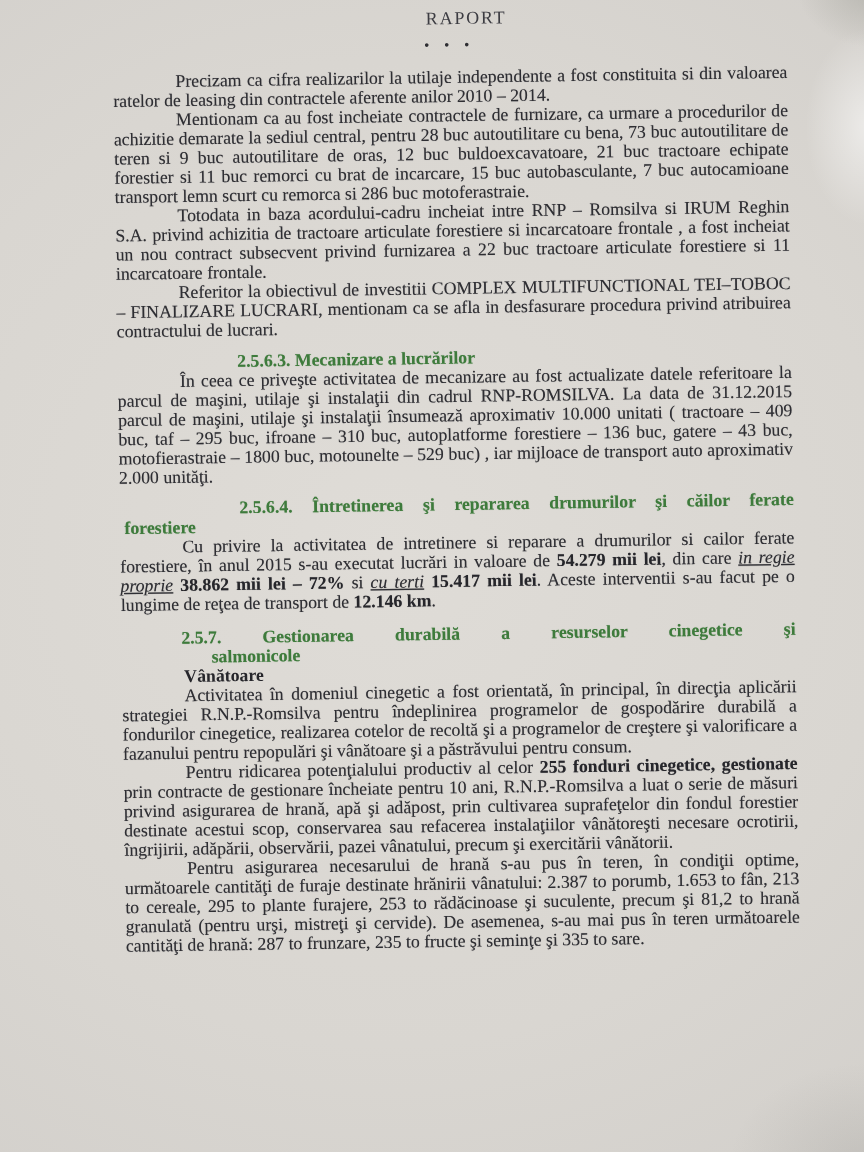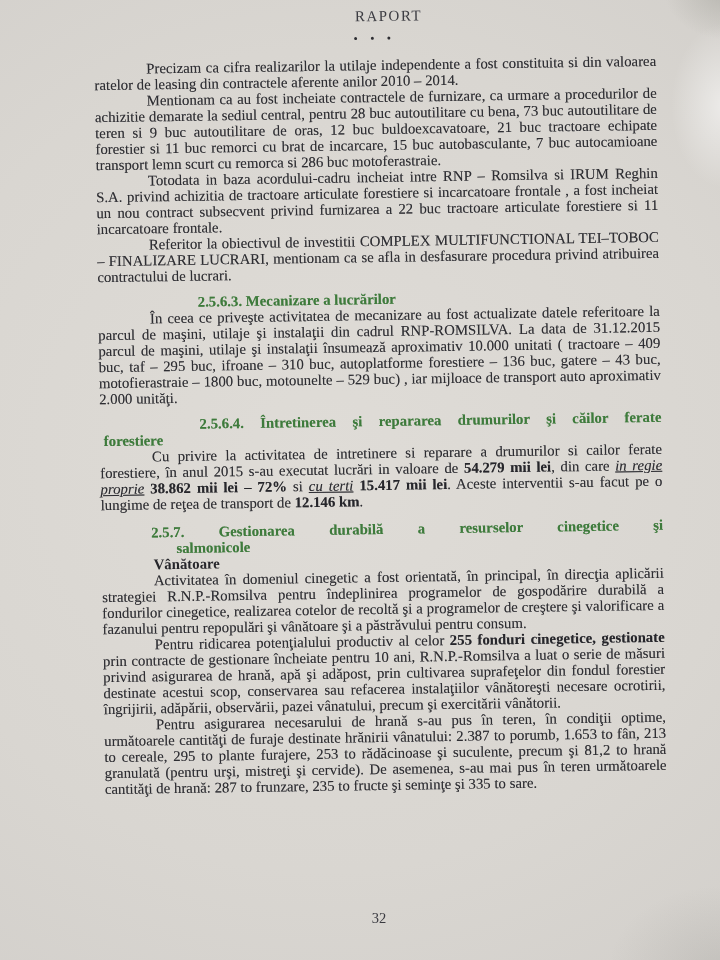--- a/index.html
+++ b/index.html
@@ -92,14 +92,13 @@
 
       <p class="para">Activitatea în domeniul cinegetic a fost orientată, în principal, în direcţia aplicării strategiei R.N.P.-Romsilva pentru îndeplinirea programelor de gospodărire durabilă a fondurilor cinegetice, realizarea cotelor de recoltă şi a programelor de creştere şi valorificare a fazanului pentru repopulări şi vânătoare şi a păstrăvului pentru consum.</p>
 
       <p class="para"><span class="run-n">Pentru ridicarea potenţialului productiv al celor </span><span class="run-b">255 fonduri cinegetice, gestionate</span><span class="run-n"> prin contracte de gestionare încheiate pentru 10 ani, R.N.P.-Romsilva a luat o serie de măsuri privind asigurarea de hrană, apă şi adăpost, prin cultivarea suprafeţelor din fondul forestier destinate acestui scop, conservarea sau refacerea instalaţiilor vânătoreşti necesare ocrotirii, îngrijirii, adăpării, observării, pazei vânatului, precum şi exercitării vânătorii.</span></p>
 
       <p class="para">Pentru asigurarea necesarului de hrană s-au pus în teren, în condiţii optime, următoarele cantităţi de furaje destinate hrănirii vânatului: 2.387 to porumb, 1.653 to fân, 213 to cereale, 295 to plante furajere, 253 to rădăcinoase şi suculente, precum şi 81,2 to hrană granulată (pentru urşi, mistreţi şi cervide). De asemenea, s-au mai pus în teren următoarele cantităţi de hrană: 287 to frunzare, 235 to fructe şi seminţe şi 335 to sare.</p>
 
     </div>
   </div>
 
-  <div class="page-number">32</div>
 </div>
 
 </body></html>

